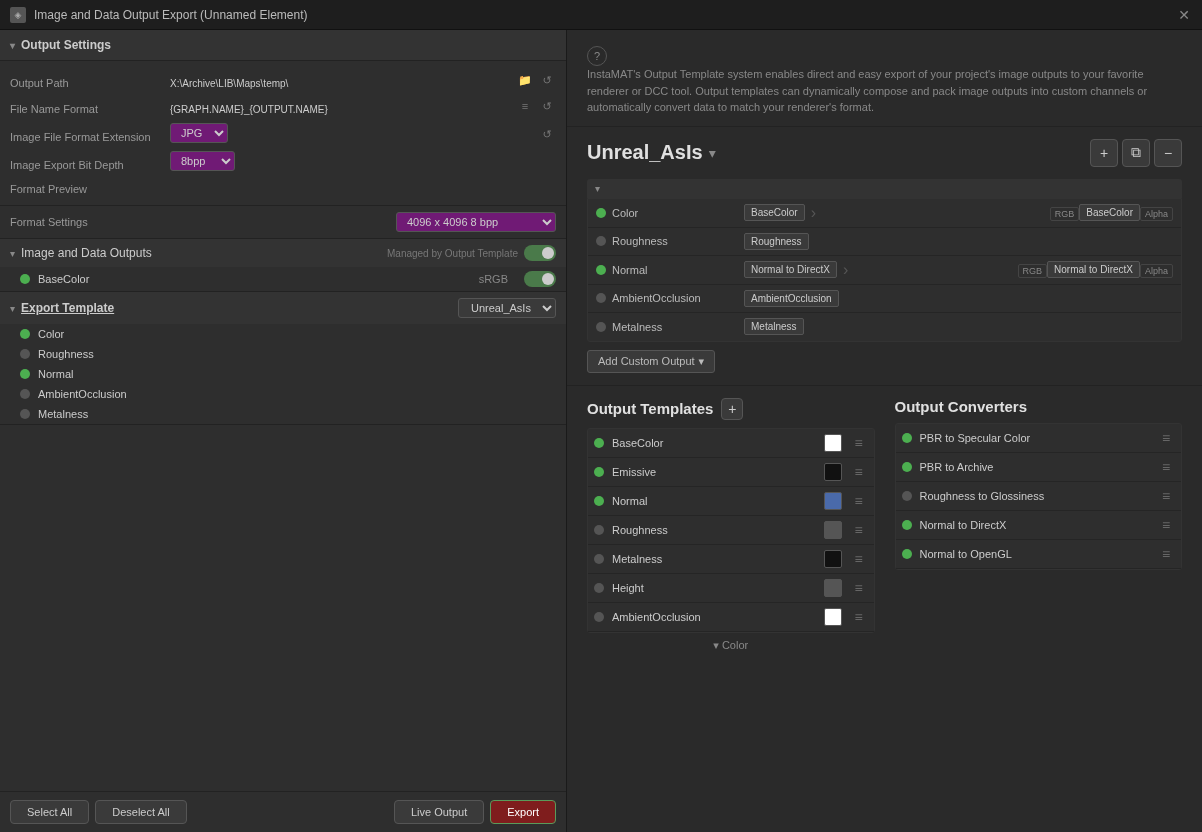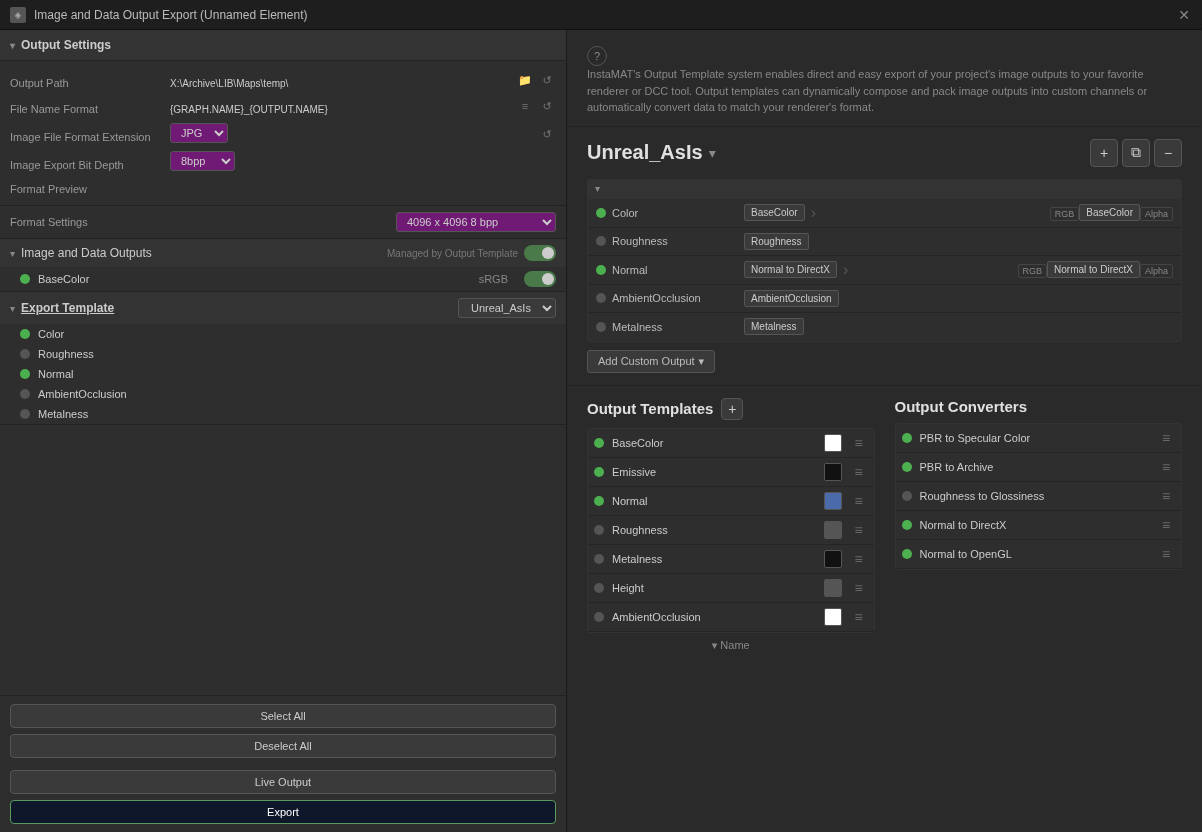--- a/index.html
+++ b/index.html
@@ -202,33 +202,32 @@
       border-radius: 3px;
     }
     
     .bottom-bar {
       margin-top: auto;
       padding: 8px 10px;
       background: #2e2e2e;
       display: flex;
       gap: 6px;
       border-top: 1px solid #222;
-      flex-direction: column;
     }
     .btn {
       padding: 5px 16px;
       border-radius: 4px;
       border: 1px solid #555;
       background: #3a3a3a;
       color: #ccc;
       cursor: pointer;
       font-size: 11px;
     }
     .btn-primary {
-      background: #0f172a;
+      background: #7f1d1d;
       border-color: #5a9a5a;
       color: #fff;
     }
     .spacer { flex: 1; }
 
     
     .right-panel {
       flex: 1;
       background: #2a2a2a;
       display: flex;
@@ -730,21 +729,21 @@
             <div class="tli-menu-btn">≡</div>
           </div>
 
           <div class="template-list-item">
             <div class="status-dot"></div>
             <span class="tli-label">AmbientOcclusion</span>
             <div class="tli-swatch" style="background:#fff"></div>
             <div class="tli-menu-btn">≡</div>
           </div>
         </div>
-        <div class="more-link">▾ Name</div>
+        <div class="more-link">▾ Color</div>
       </div>
 
       <div class="output-converters-col">
         <div class="col-header">
           <span class="col-title">Output Converters</span>
         </div>
         <div class="template-col-wrap">
 
           <div class="template-list-item">
             <div class="status-dot green"></div>

